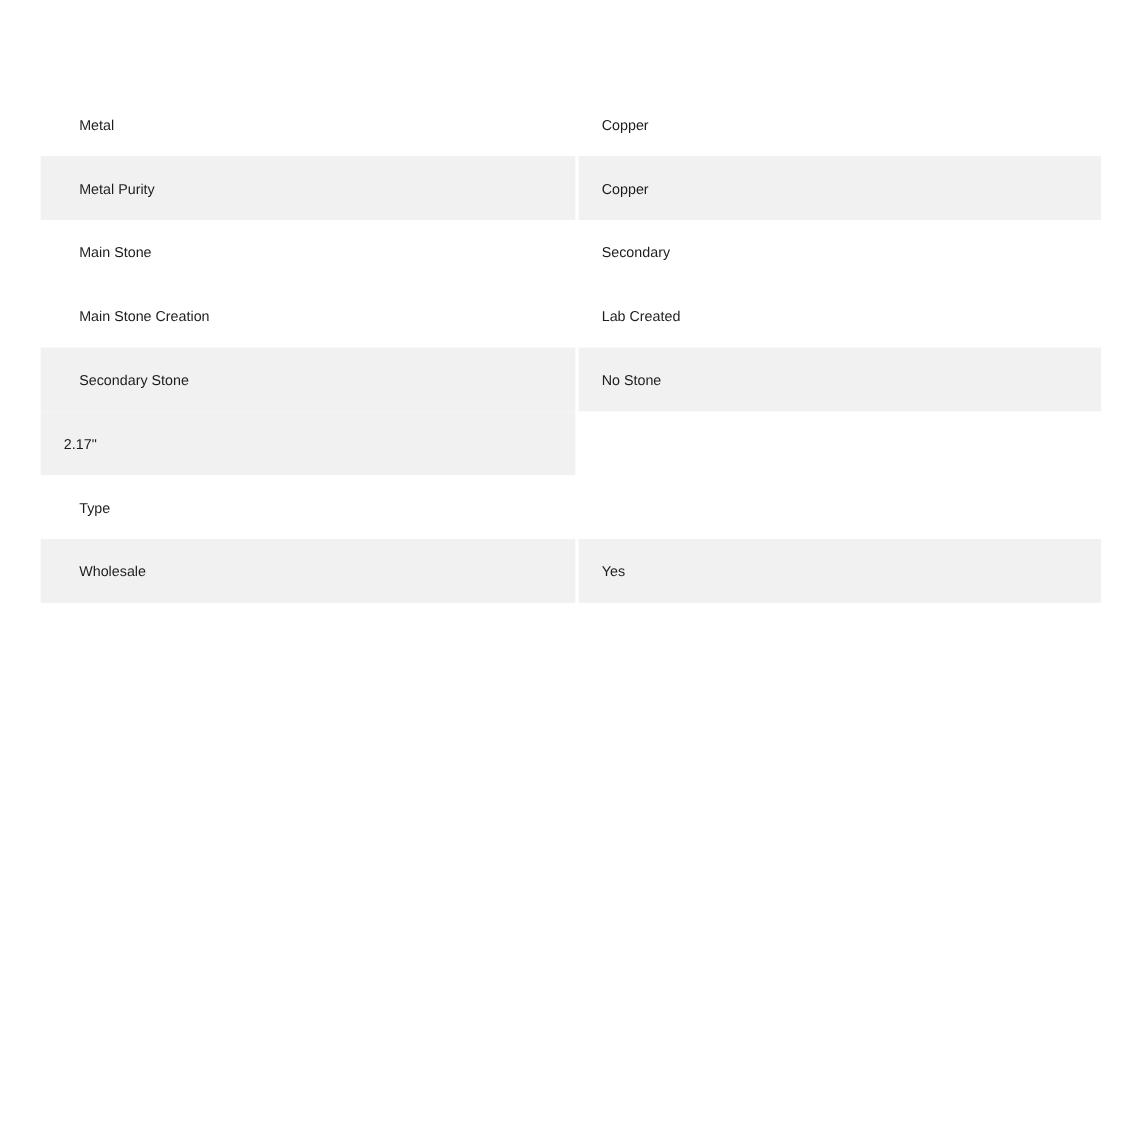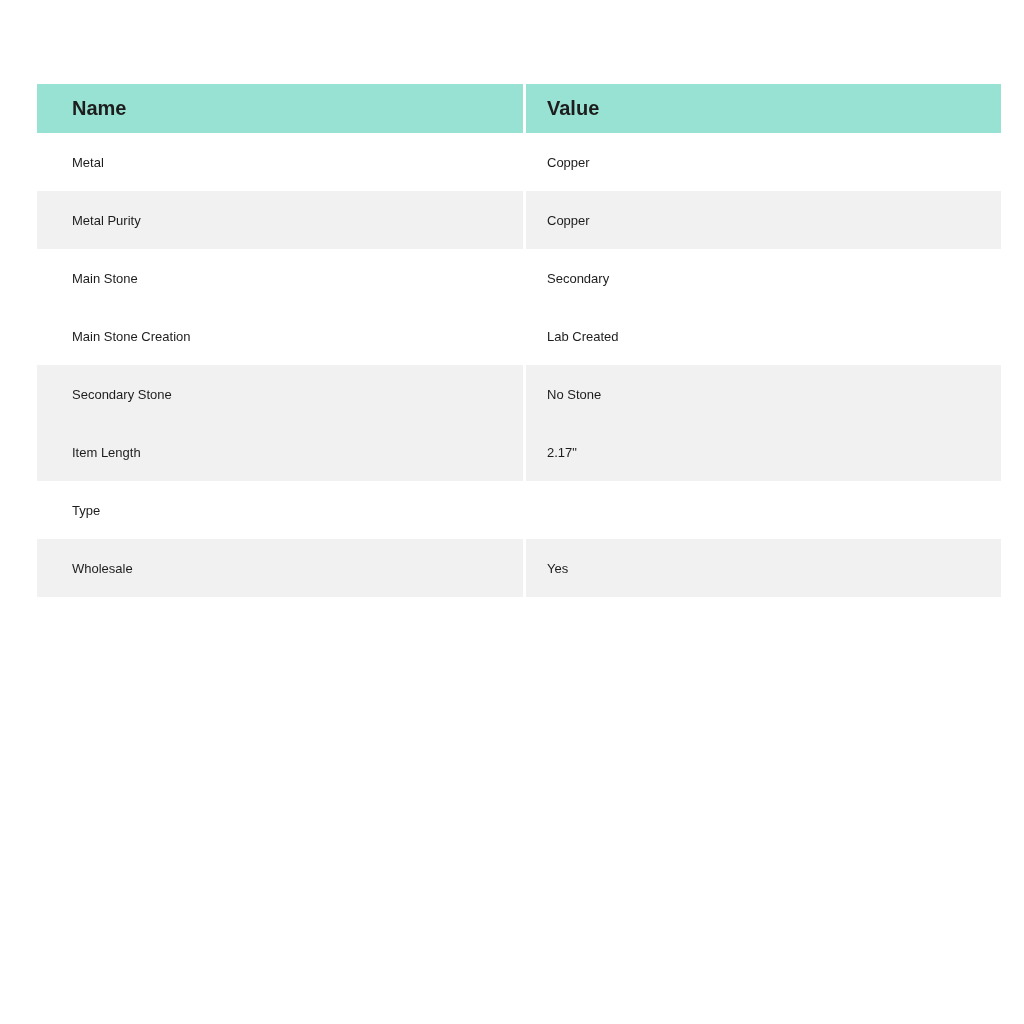--- a/index.html
+++ b/index.html
@@ -51,24 +51,20 @@
   .t-row.alt .t-cell {
     background: var(--row-alt-bg, #f1f1f1);
     text-align: center;
   }
 </style>
 </head>
 <body>
 
 <div class="page" style="--header-bg: #98e2d4; --row-bg: #ffffff; --row-alt-bg: #f1f1f1; --text-color: #1d1d1d;">
   <div class="spec-table">
-    <div class="t-row header">
-      <div class="t-cell name-col">Name</div>
-      <div class="t-cell value-col">Value</div>
-    </div>
     <div id="rows-container">
         <div class="t-row">
           <div class="t-cell name-col">Metal</div>
           <div class="t-cell value-col">Copper</div>
         </div>
         <div class="t-row alt">
           <div class="t-cell name-col">Metal Purity</div>
           <div class="t-cell value-col">Copper</div>
         </div>
         <div class="t-row">
@@ -77,21 +73,20 @@
         </div>
         <div class="t-row">
           <div class="t-cell name-col">Main Stone Creation</div>
           <div class="t-cell value-col">Lab Created</div>
         </div>
         <div class="t-row alt">
           <div class="t-cell name-col">Secondary Stone</div>
           <div class="t-cell value-col">No Stone</div>
         </div>
         <div class="t-row alt">
-          <div class="t-cell name-col">Item Length</div>
           <div class="t-cell value-col">2.17"</div>
         </div>
         <div class="t-row">
           <div class="t-cell name-col">Type</div>
         </div>
         <div class="t-row alt">
           <div class="t-cell name-col">Wholesale</div>
           <div class="t-cell value-col">Yes</div>
         </div>
       </div>

